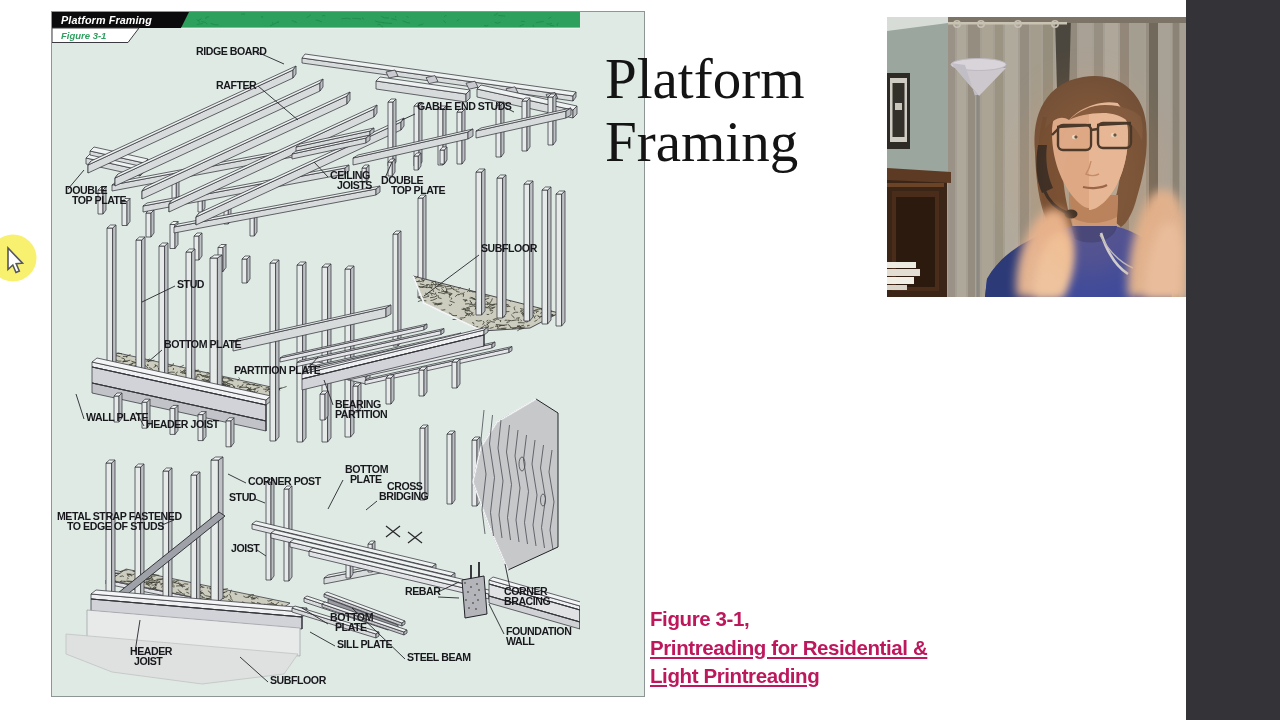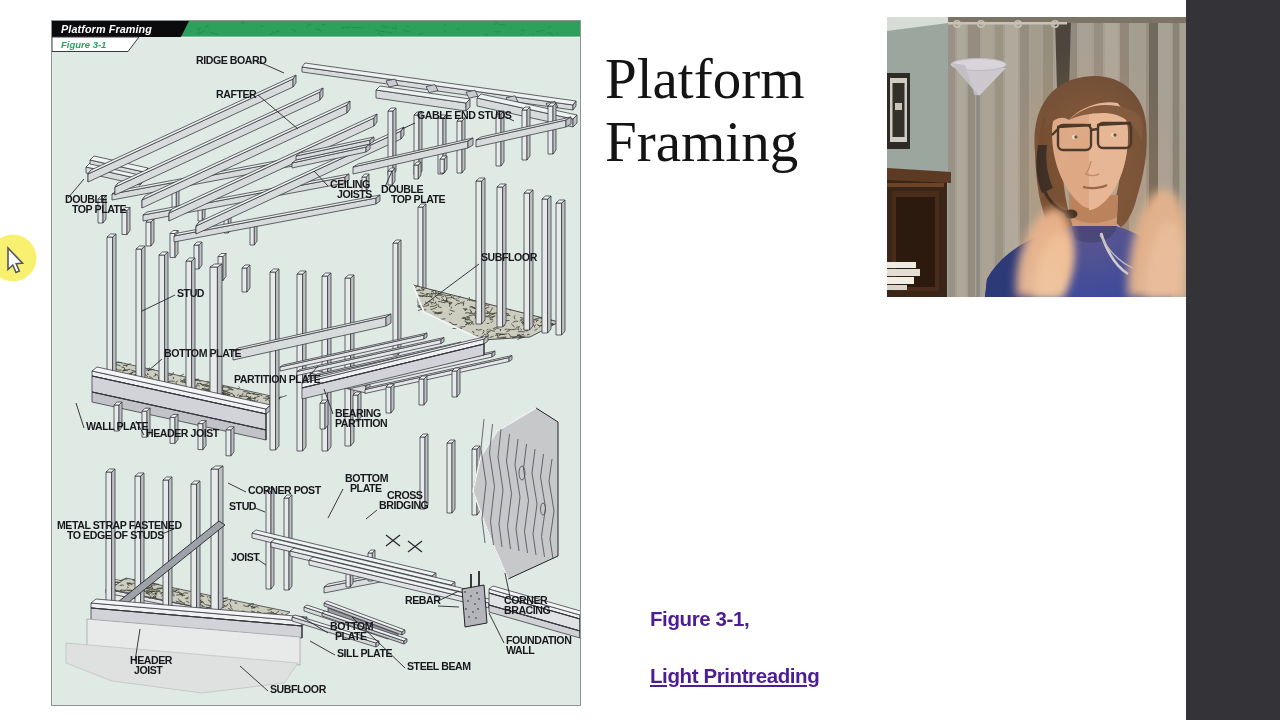--- a/index.html
+++ b/index.html
@@ -11,21 +11,21 @@
 <body>
 
 <div class="abs" style="left:1186px;top:0;width:94px;height:720px;background:#343438;"></div>
 
 <svg class="abs" style="left:0;top:228px" width="48" height="60" viewBox="0 0 48 60">
   <circle cx="13" cy="30" r="23.5" fill="#f8f170"></circle>
 
   <path d="M8,20 L8,41.5 L12.8,37 L16,44.5 L19.3,43 L16.2,35.8 L22.5,35.2 Z" fill="#fdfdfd" stroke="#55565c" stroke-width="1.6"></path>
 </svg>
 
-<div class="abs" style="left:52px;top:21px;width:528px;height:684px;background:#dfeae5;box-shadow:0 0 0 1px #8d9694;">
+<div class="abs" style="left:52px;top:12px;width:592px;height:684px;background:#dfeae5;box-shadow:0 0 0 1px #8d9694;">
 <svg width="528" height="684" viewBox="0 0 528 684" style="position:absolute;left:0;top:0">
 
 <polygon points="0.0,0.0 147.0,0.0 139.0,16.0 0.0,16.0" fill="#0b0b0d" stroke="none"></polygon>
 
 <polygon points="137.0,0.0 528.0,0.0 528.0,16.0 129.0,16.0" fill="#2ca05c" stroke="none"></polygon>
 <g opacity="0.55">
 <polyline points="357.9,10.9 355.4,10.7 350.6,8.8" fill="none" stroke="#15703c" stroke-width="0.7"></polyline>
 <polyline points="469.1,9.8 469.5,9.2 472.8,9.6" fill="none" stroke="#15703c" stroke-width="0.7"></polyline>
 <polyline points="224.4,10.5 226.4,10.5 226.2,8.9" fill="none" stroke="#15703c" stroke-width="0.7"></polyline>
 <polyline points="441.9,3.4 444.3,2.6 445.7,0.6" fill="none" stroke="#15703c" stroke-width="0.7"></polyline>
@@ -1141,23 +1141,23 @@
 <text x="218" y="672.0" font-size="10.6" font-weight="bold" fill="#17171c" text-anchor="start" letter-spacing="-0.45">SUBFLOOR</text>
 
 <line x1="386.0" y1="585.0" x2="407.0" y2="586.0" stroke="#26262b" stroke-width="0.9"></line>
 
 <line x1="452.0" y1="95.0" x2="462.0" y2="100.0" stroke="#26262b" stroke-width="0.9"></line>
 </svg>
 </div>
 
 <div class="abs" style="left:605px;top:47px;font-family:'Liberation Serif',serif;font-size:57px;line-height:63px;color:#141414;">Platform<br>Framing</div>
 
-<div class="abs" style="left:650px;top:605px;font-size:20.5px;font-weight:bold;color:#4c1d95;line-height:28.5px;letter-spacing:-0.4px;">
+<div class="abs" style="left:650px;top:605px;font-size:20.5px;font-weight:bold;color:#be185d;line-height:28.5px;letter-spacing:-0.4px;">
 Figure 3-1,<br>
-<br>
+<span style="text-decoration:underline">Printreading for Residential &amp;</span><br>
 <span style="text-decoration:underline">Light Printreading</span>
 </div>
 
 <svg class="abs" style="left:887px;top:17px" width="299" height="280" viewBox="0 0 299 280">
 <defs>
   <filter id="blur1" x="-30%" y="-30%" width="160%" height="160%">
         <feGaussianBlur stdDeviation="5"></feGaussianBlur>
       </filter>
   <filter id="blur2" x="-50%" y="-50%" width="200%" height="200%">
         <feGaussianBlur stdDeviation="18"></feGaussianBlur>

